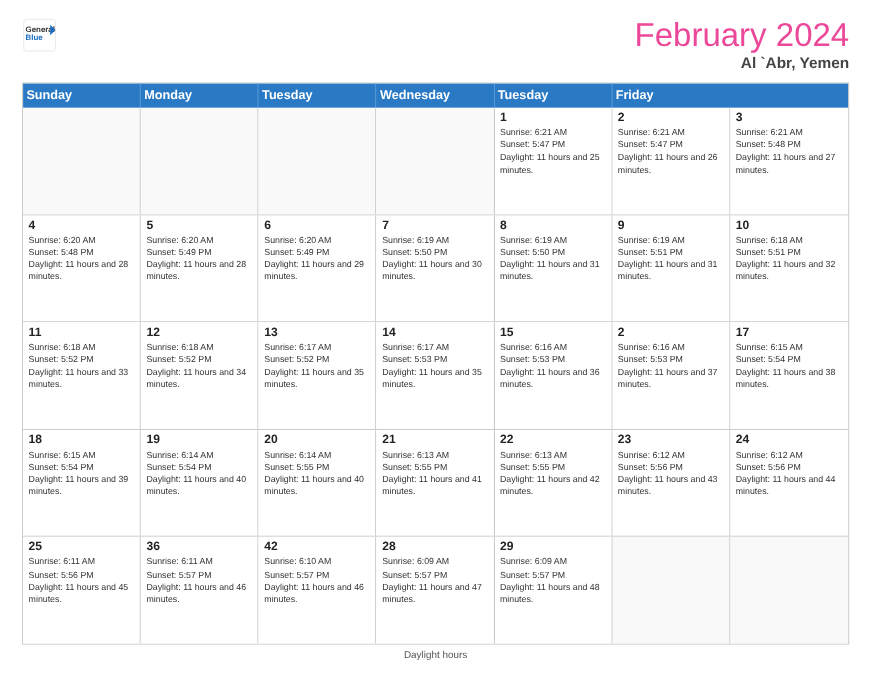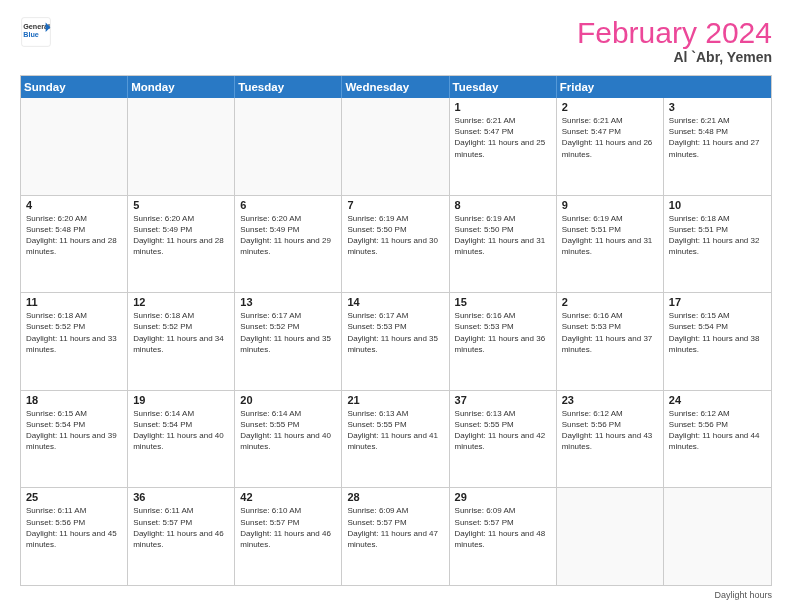--- a/index.html
+++ b/index.html
@@ -98,21 +98,21 @@
     }
     .cell-info {
       font-size: 8px;
       line-height: 1.4;
       color: #333;
     }
     .footer-note {
       font-size: 9px;
       color: #555;
       margin-top: 4px;
-      text-align: right;
+      text-align: center;
     }
   </style>
 </head>
 <body>
 
 <div class="page">
   <div class="header">
     <div class="logo">
       <svg class="logo-icon" viewBox="0 0 40 40">
         <rect x="2" y="2" width="36" height="36" rx="3" fill="#fff" stroke="#ccc" stroke-width="0.5"></rect>
@@ -226,21 +226,21 @@
           </div>
           <div class="cal-cell">
             <span class="day-num">20</span>
             <div class="cell-info">Sunrise: 6:14 AM<br>Sunset: 5:55 PM<br>Daylight: 11 hours and 40 minutes.</div>
           </div>
           <div class="cal-cell">
             <span class="day-num">21</span>
             <div class="cell-info">Sunrise: 6:13 AM<br>Sunset: 5:55 PM<br>Daylight: 11 hours and 41 minutes.</div>
           </div>
           <div class="cal-cell">
-            <span class="day-num">37</span>
+            <span class="day-num">22</span>
             <div class="cell-info">Sunrise: 6:13 AM<br>Sunset: 5:55 PM<br>Daylight: 11 hours and 42 minutes.</div>
           </div>
           <div class="cal-cell">
             <span class="day-num">23</span>
             <div class="cell-info">Sunrise: 6:12 AM<br>Sunset: 5:56 PM<br>Daylight: 11 hours and 43 minutes.</div>
           </div>
           <div class="cal-cell">
             <span class="day-num">24</span>
             <div class="cell-info">Sunrise: 6:12 AM<br>Sunset: 5:56 PM<br>Daylight: 11 hours and 44 minutes.</div>
           </div>

